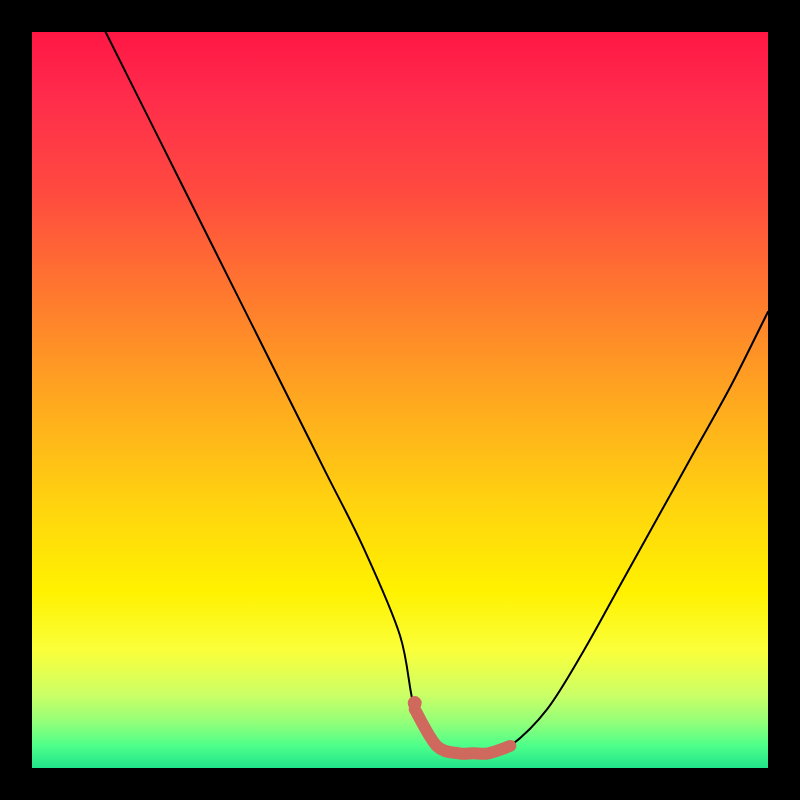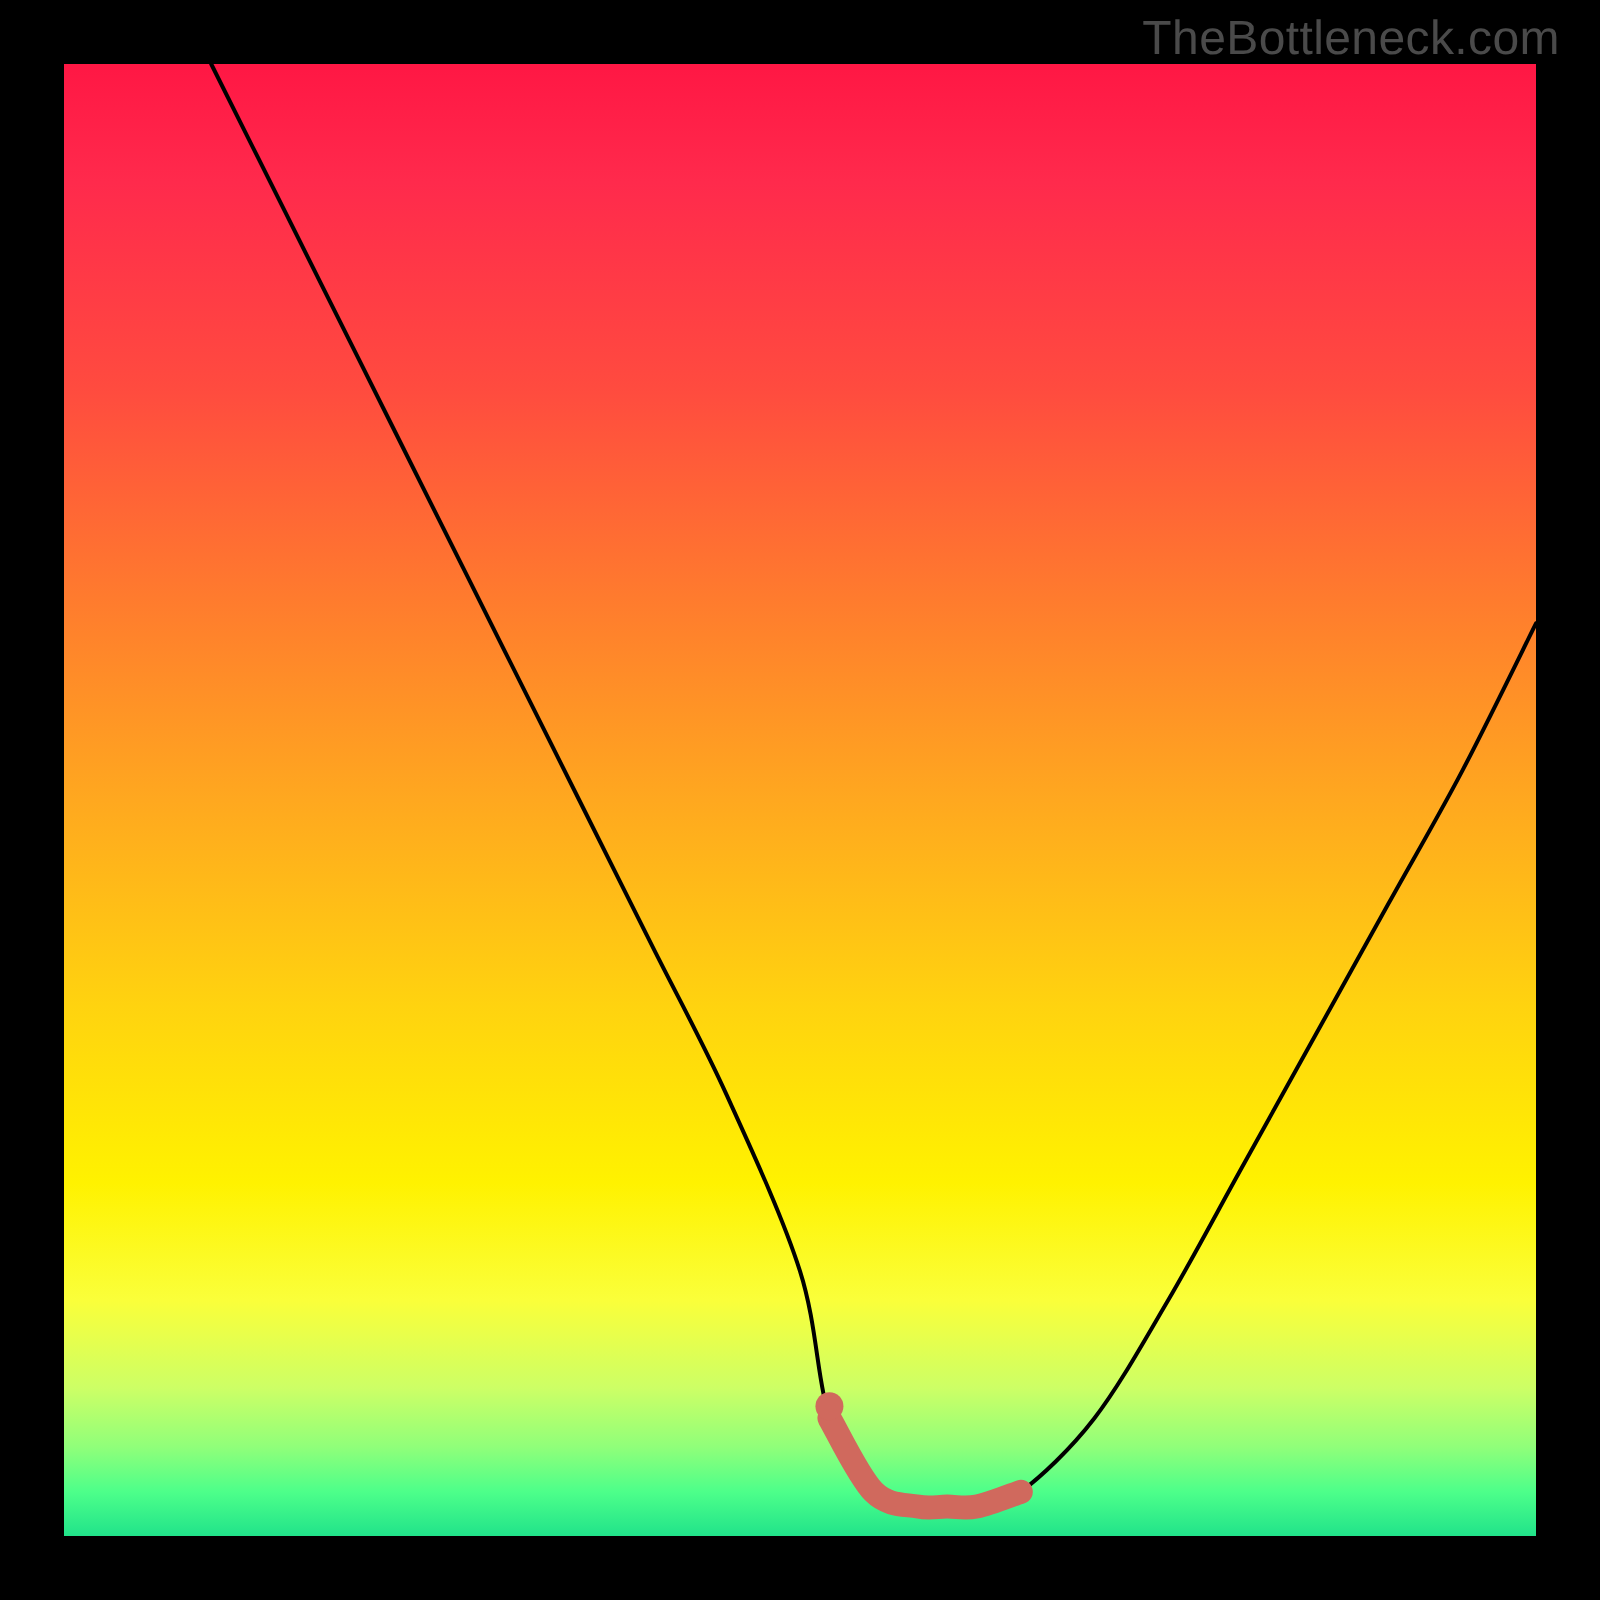--- a/index.html
+++ b/index.html
@@ -65,21 +65,20 @@
   }
   .dot {
     fill: #d0695d;
   }
 </style>
 </head>
 <body>
 
 <div class="container">
 
-  <div class="watermark">TheBottleneck.com</div>
 
   <div class="plot-area">
     <svg class="curve" viewBox="0 0 736 736">
       <path id="main-curve" class="curve-path" d="M 73.60000000000001 0 C 79.73333333333333 12.266666666666671, 98.13333333333333 49.066666666666706, 110.39999999999999 73.60000000000002 C 122.66666666666666 98.13333333333334, 134.93333333333334 122.66666666666659, 147.20000000000002 147.19999999999993 C 159.4666666666667 171.73333333333326, 171.73333333333335 196.2666666666667, 184 220.80000000000007 C 196.26666666666665 245.33333333333343, 208.53333333333333 269.86666666666673, 220.79999999999998 294.40000000000003 C 233.06666666666663 318.93333333333334, 245.3333333333333 343.4666666666667, 257.59999999999997 368 C 269.8666666666666 392.5333333333333, 282.1333333333334 417.0666666666666, 294.40000000000003 441.59999999999997 C 306.6666666666667 466.1333333333333, 318.93333333333334 488.21333333333337, 331.2 515.2 C 343.46666666666664 542.1866666666667, 359.4133333333333 576.5333333333333, 368 603.52 C 376.5866666666667 630.5066666666667, 376.5866666666667 658.72, 382.72 677.12 C 388.85333333333335 695.52, 397.44 706.56, 404.8 713.92 C 412.16 721.28, 420.74666666666667 720.0533333333333, 426.88 721.28 C 433.0133333333333 722.5066666666667, 436.69333333333327 721.28, 441.59999999999997 721.28 C 446.50666666666666 721.28, 450.18666666666667 722.5066666666667, 456.32 721.28 C 462.4533333333333 720.0533333333333, 468.5866666666667 721.28, 478.40000000000003 713.92 C 488.21333333333337 706.56, 502.9333333333333 693.0666666666666, 515.1999999999999 677.12 C 527.4666666666666 661.1733333333334, 539.7333333333333 639.0933333333334, 552 618.24 C 564.2666666666667 597.3866666666667, 576.5333333333334 574.08, 588.8000000000001 552 C 601.0666666666667 529.92, 613.3333333333334 507.84, 625.6 485.76 C 637.8666666666667 463.68, 650.1333333333333 441.59999999999997, 662.4 419.52 C 674.6666666666666 397.44, 686.9333333333333 376.58666666666664, 699.1999999999999 353.28 C 711.4666666666666 329.9733333333333, 729.8666666666667 291.94666666666666, 736 279.68"></path>
       <path id="valley" class="valley-stroke" d="M 382.72 677.12 C 386.40000000000003 683.2533333333333, 397.44 706.56, 404.8 713.92 C 412.16 721.28, 420.74666666666667 720.0533333333333, 426.88 721.28 C 433.0133333333333 722.5066666666667, 436.69333333333327 721.28, 441.59999999999997 721.28 C 446.50666666666666 721.28, 450.18666666666667 722.5066666666667, 456.32 721.28 C 462.4533333333333 720.0533333333333, 474.72 715.1466666666666, 478.40000000000003 713.92"></path>
       <circle id="valley-dot" class="dot" r="7" cx="382.72" cy="671.12"></circle>
     </svg>
   </div>
 
 </div>

